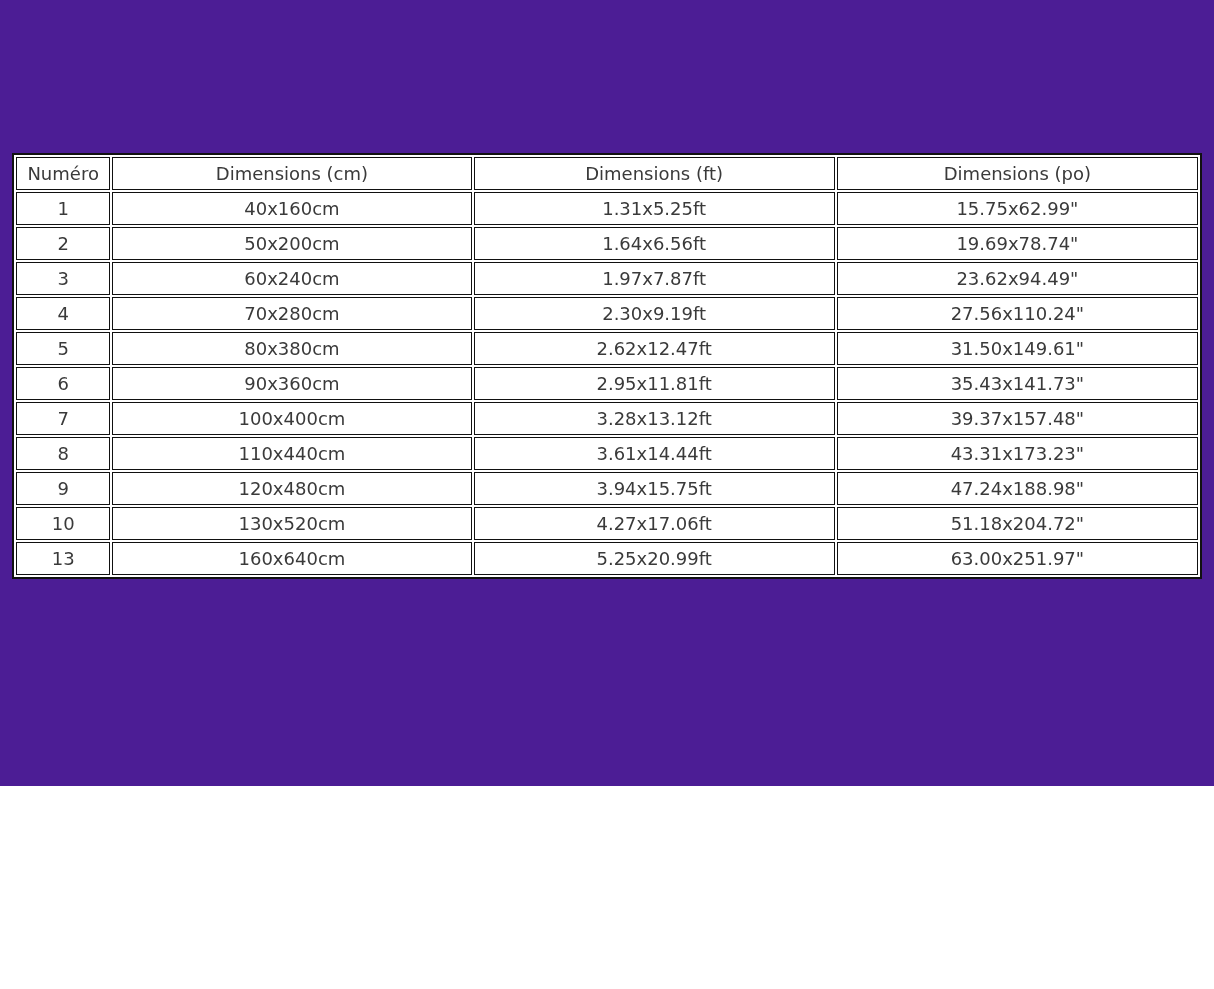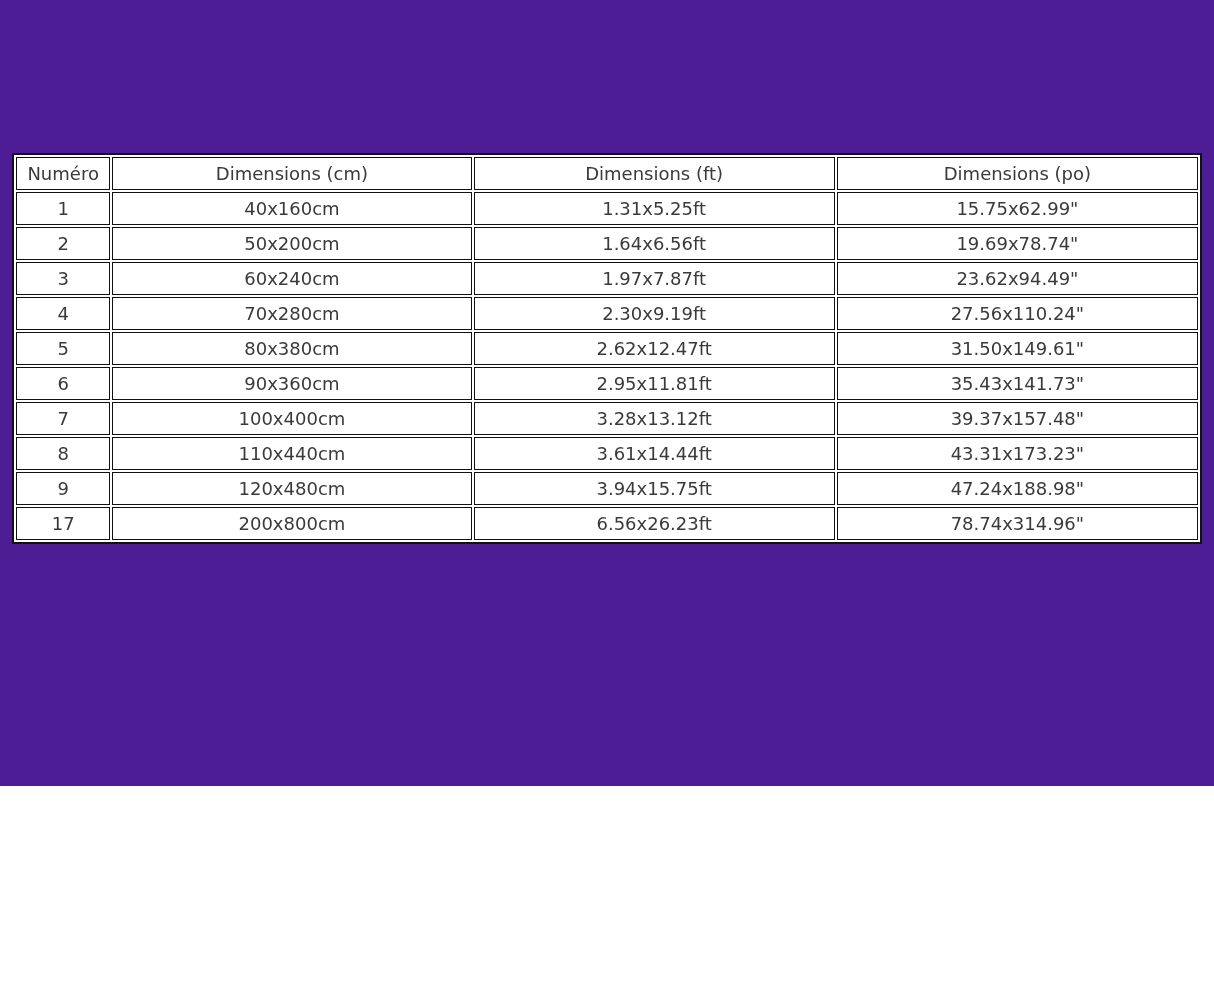--- a/index.html
+++ b/index.html
@@ -117,21 +117,27 @@
             <td>3.61x14.44ft</td>
             <td>43.31x173.23"</td>
           </tr>
           <tr>
             <td>9</td>
             <td>120x480cm</td>
             <td>3.94x15.75ft</td>
             <td>47.24x188.98"</td>
           </tr>
           <tr>
-            <td>17</td>
-            <td>200x800cm</td>
-            <td>6.56x26.23ft</td>
-            <td>78.74x314.96"</td>
+            <td>10</td>
+            <td>130x520cm</td>
+            <td>4.27x17.06ft</td>
+            <td>51.18x204.72"</td>
+          </tr>
+          <tr>
+            <td>13</td>
+            <td>160x640cm</td>
+            <td>5.25x20.99ft</td>
+            <td>63.00x251.97"</td>
           </tr>
         </tbody>
     </table>
   </div>
 </div>
 
 </body></html>

